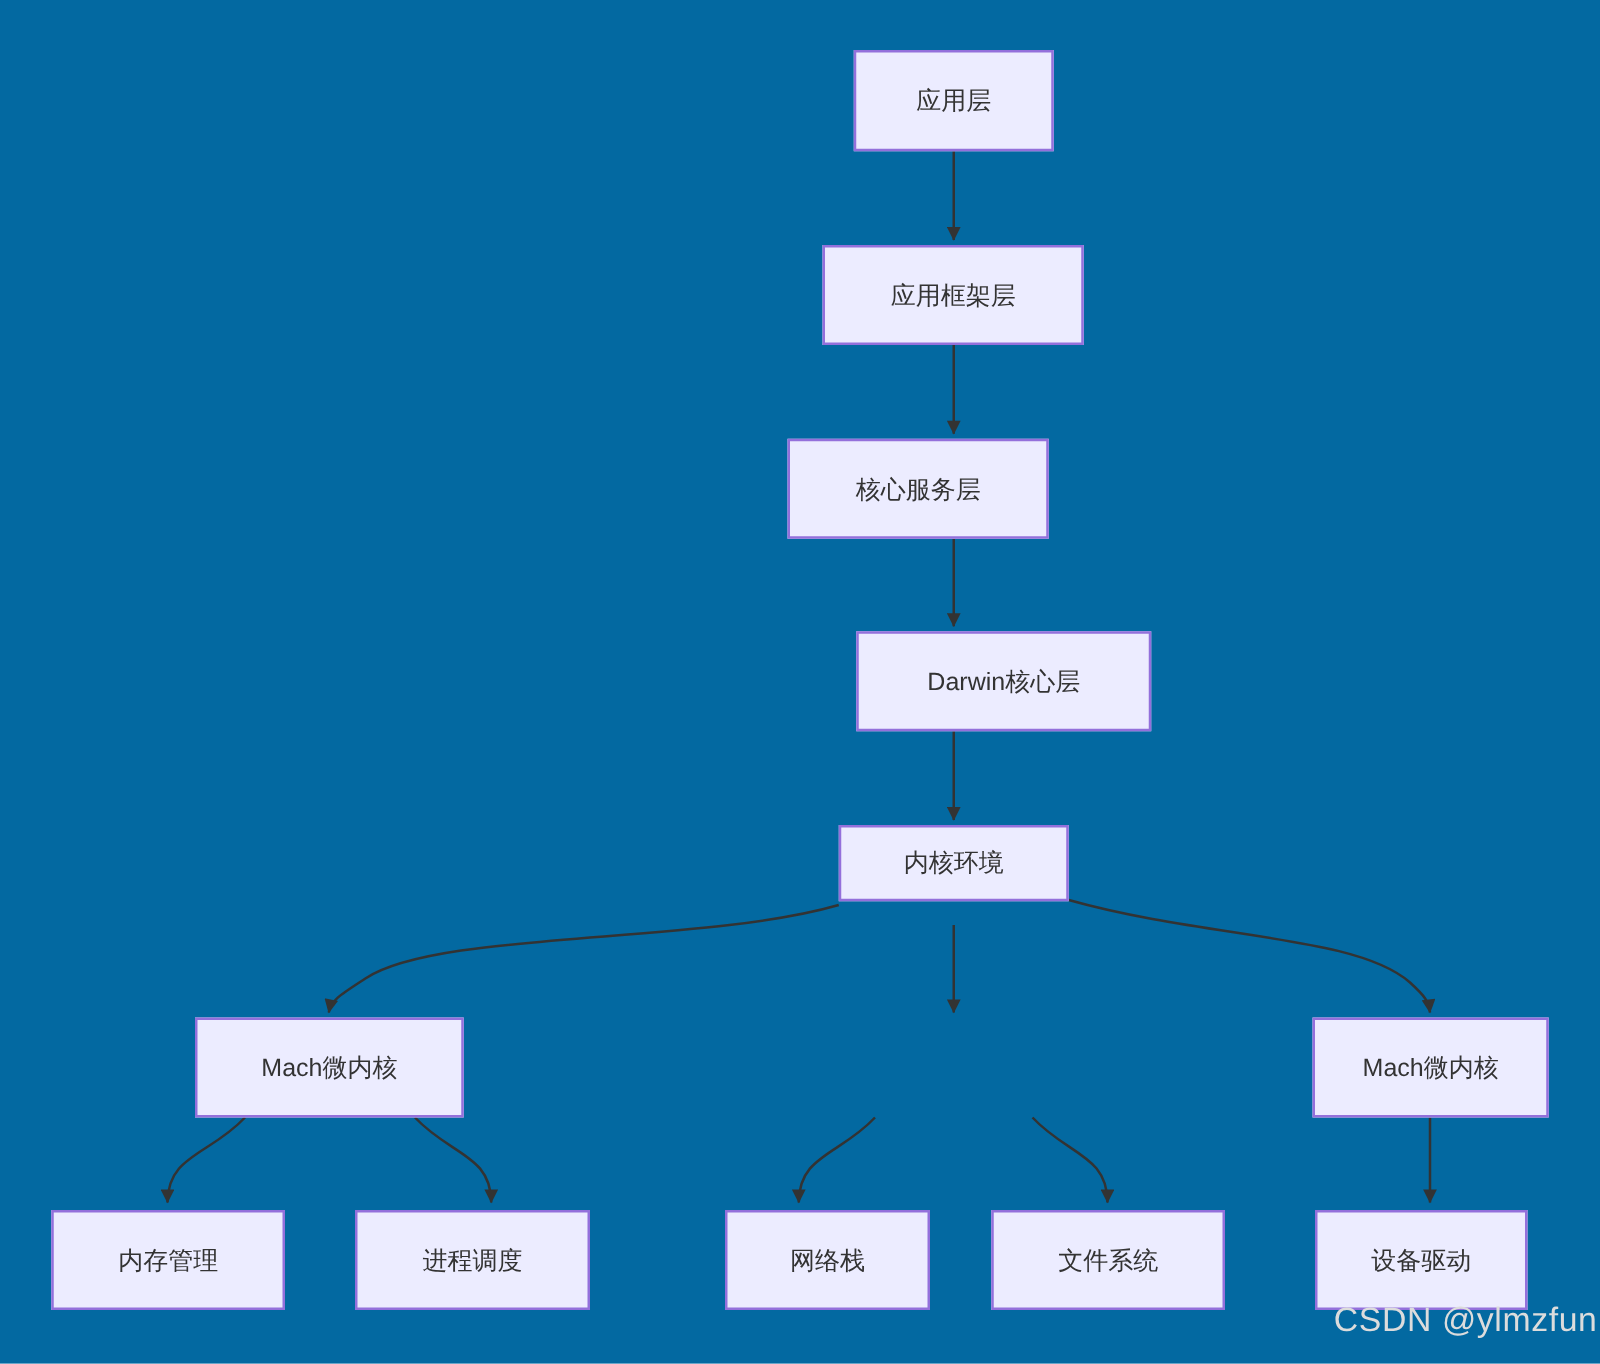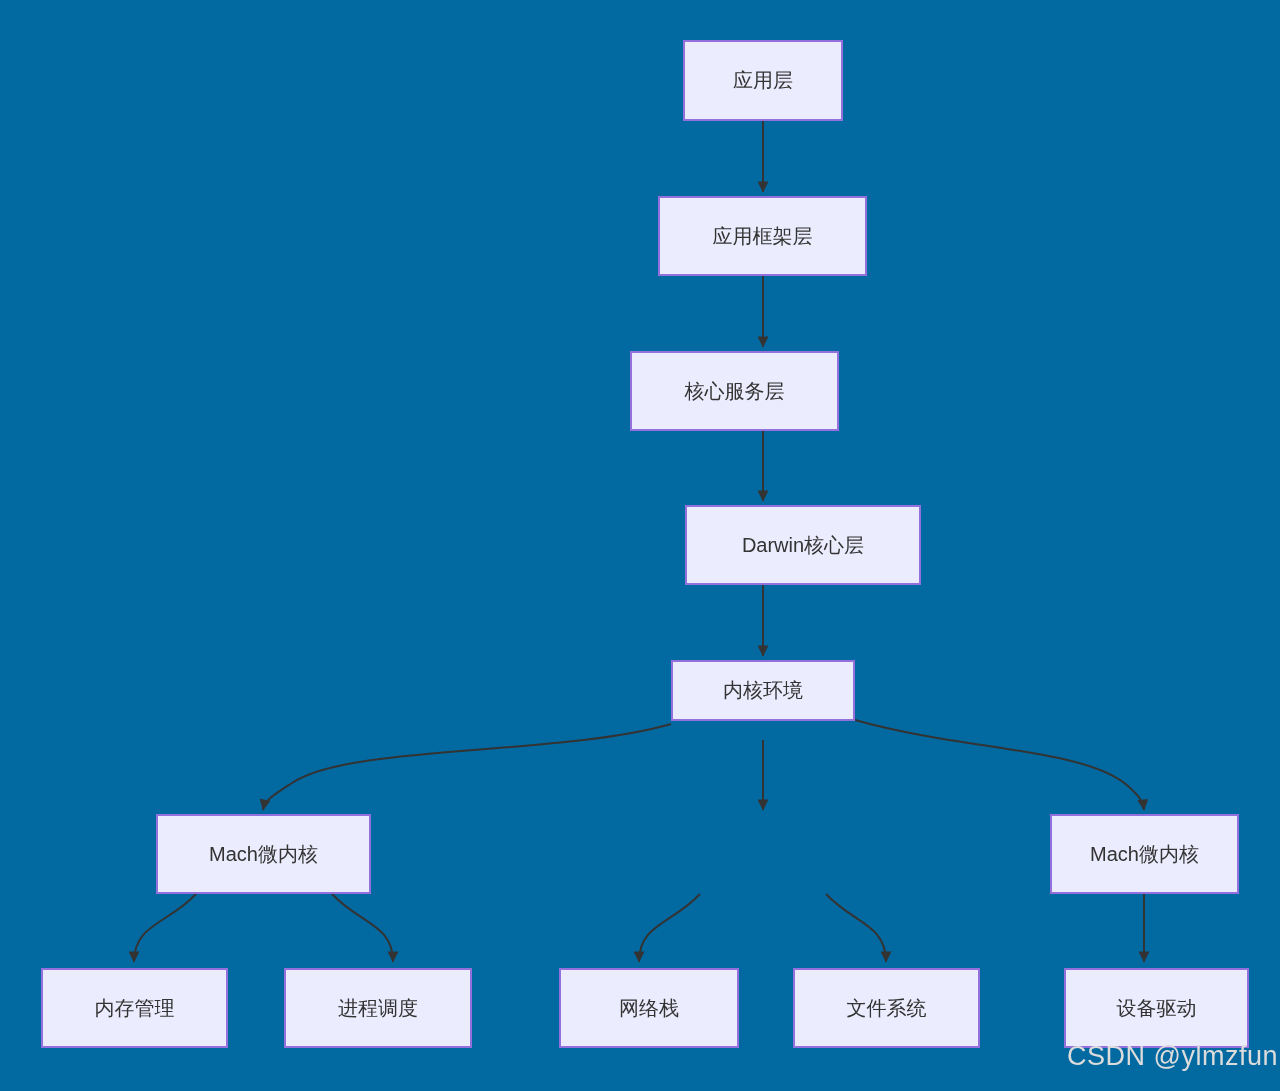--- a/index.html
+++ b/index.html
@@ -76,18 +76,18 @@
   <div class="node" style="left:658px; top:196px; width:209px; height:80px;">应用框架层</div>
   <div class="node" style="left:630px; top:351px; width:209px; height:80px;">核心服务层</div>
   <div class="node" style="left:645px; top:505px; width:236px; height:80px;margin-left:40px;">Darwin核心层</div>
   <div class="node" style="left:671px; top:660px; width:184px; height:61px;">内核环境</div>
 
   <div class="node" style="left:156px;  top:814px; width:215px; height:80px;text-align:right;">Mach微内核</div>
   <div class="node" style="left:1050px; top:814px; width:189px; height:80px;">Mach微内核</div>
 
   <div class="node" style="left:41px;   top:968px; width:187px; height:80px;">内存管理</div>
   <div class="node" style="left:284px;  top:968px; width:188px; height:80px;">进程调度</div>
-  <div class="node" style="left:559px;  top:968px; width:180px; height:80px;text-align:right;">网络栈</div>
+  <div class="node" style="left:580px;  top:968px; width:164px; height:80px;text-align:right;">网络栈</div>
   <div class="node" style="left:793px;  top:968px; width:187px; height:80px;">文件系统</div>
-  <div class="node" style="left:1052px; top:968px; width:185px; height:80px;margin-left:12px;">设备驱动</div>
+  <div class="node" style="left:1052px; top:968px; width:170px; height:80px;">设备驱动</div>
 
   <div class="watermark">CSDN @ylmzfun</div>
 </div>
 
 </body></html>

